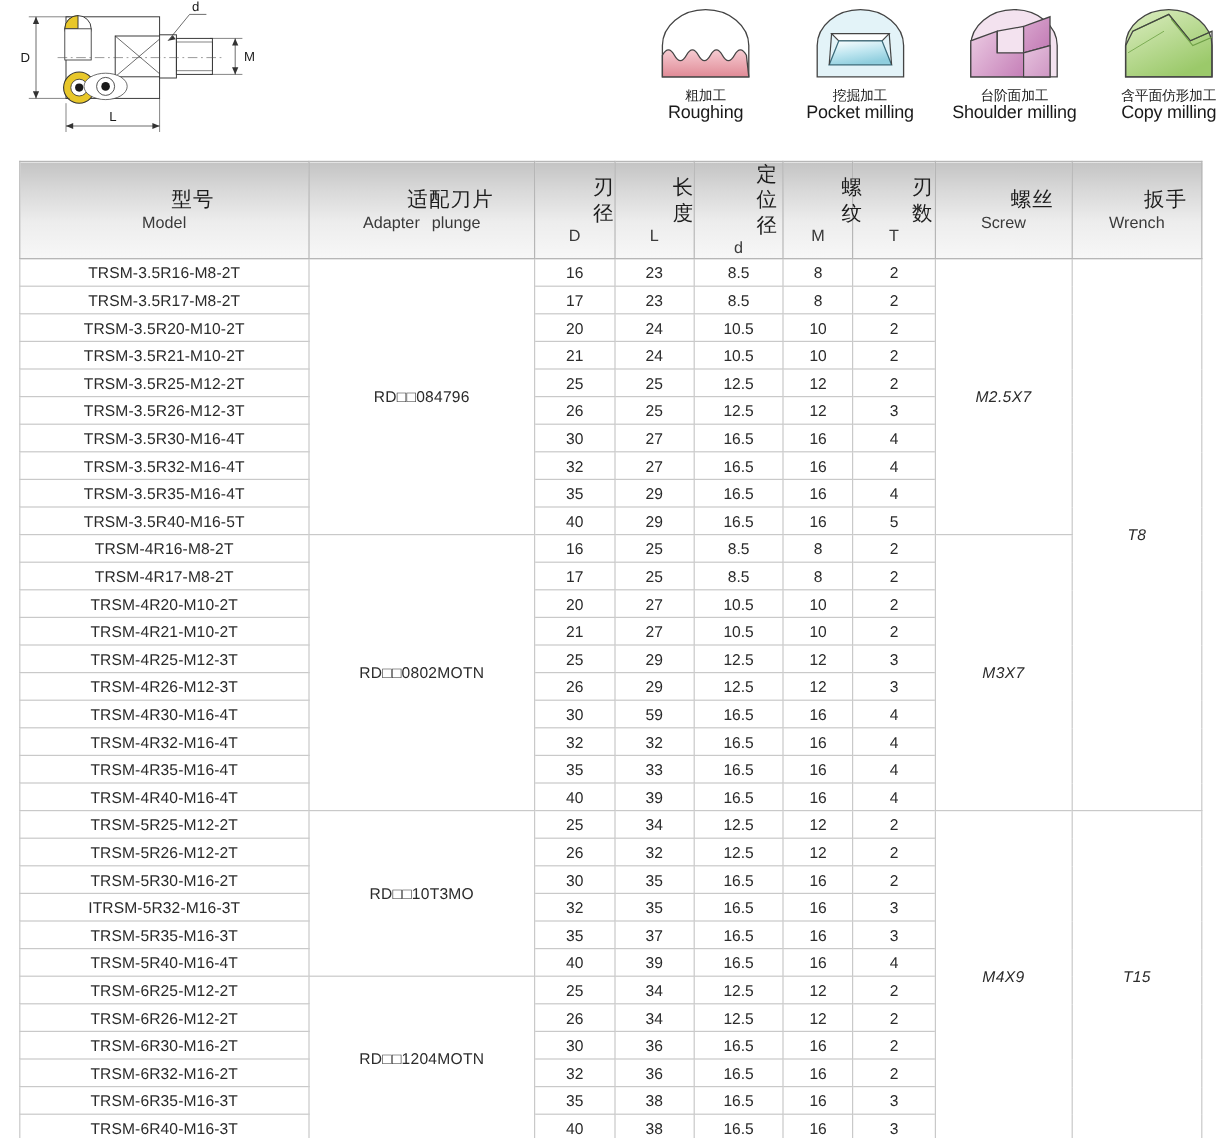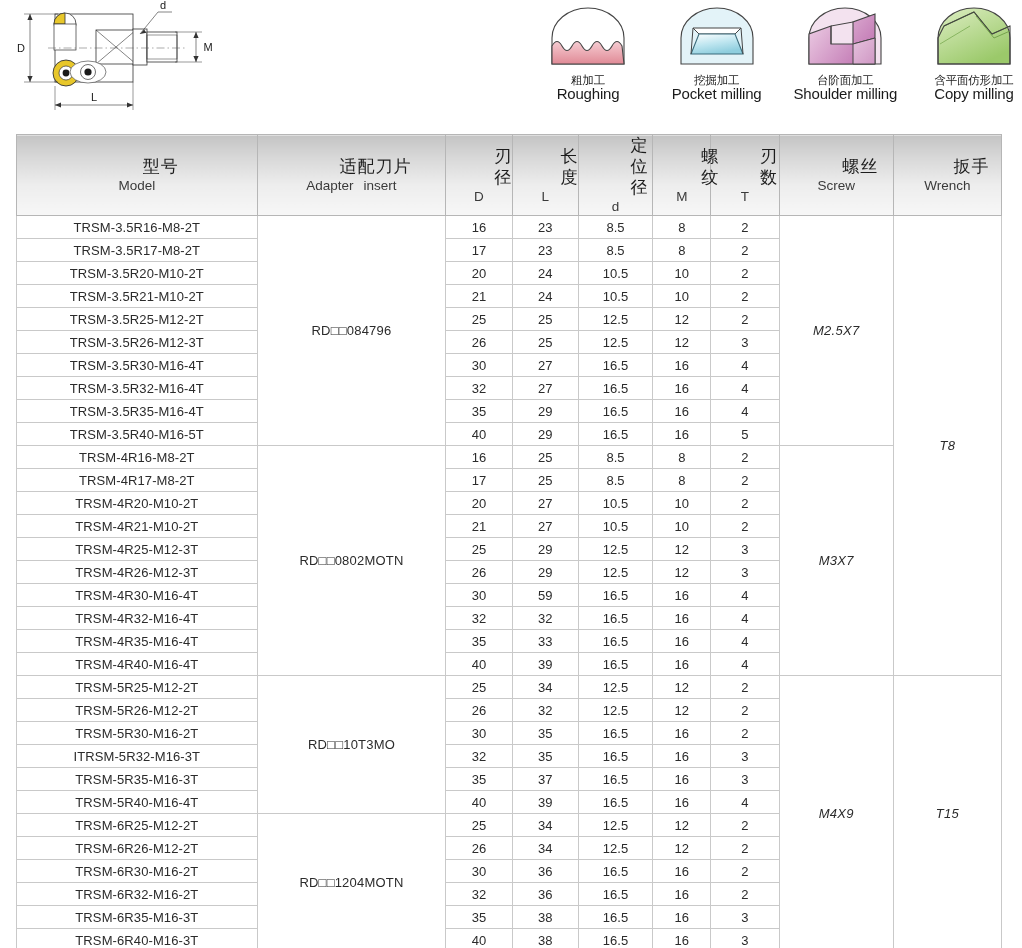--- a/index.html
+++ b/index.html
@@ -271,21 +271,21 @@
         <col class="c-wrench">
     </colgroup>
     <thead>
       <tr>
         <th>
           <div class="th-cn">型号</div>
           <div class="th-en">Model</div>
         </th>
         <th>
           <div class="th-cn">适配刀片</div>
-          <div class="th-en"><span>Adapter</span><span class="sp"></span><span>insert</span></div>
+          <div class="th-en"><span>Adapter</span><span class="sp"></span><span>plunge</span></div>
         </th>
         <th>
           <div class="th-cn">刃径</div>
           <div class="th-en">D</div>
         </th>
         <th>
           <div class="th-cn">长度</div>
           <div class="th-en">L</div>
         </th>
         <th>

